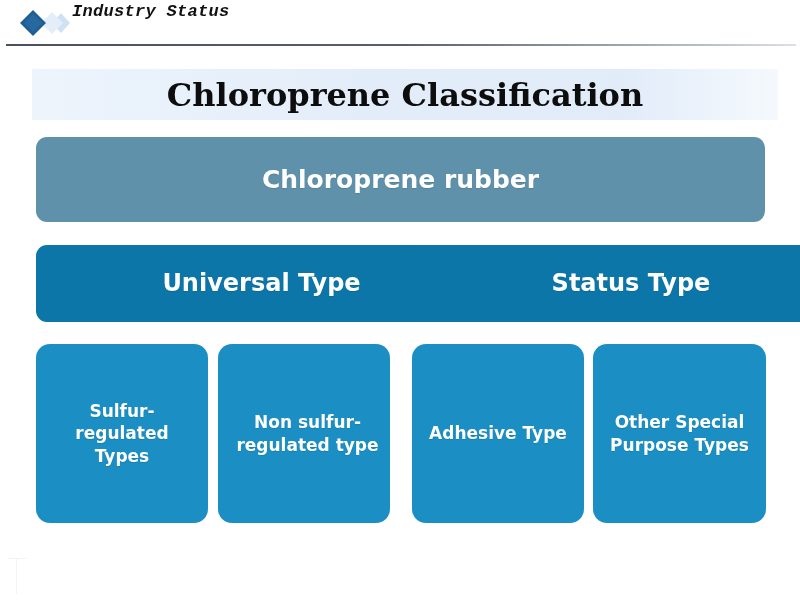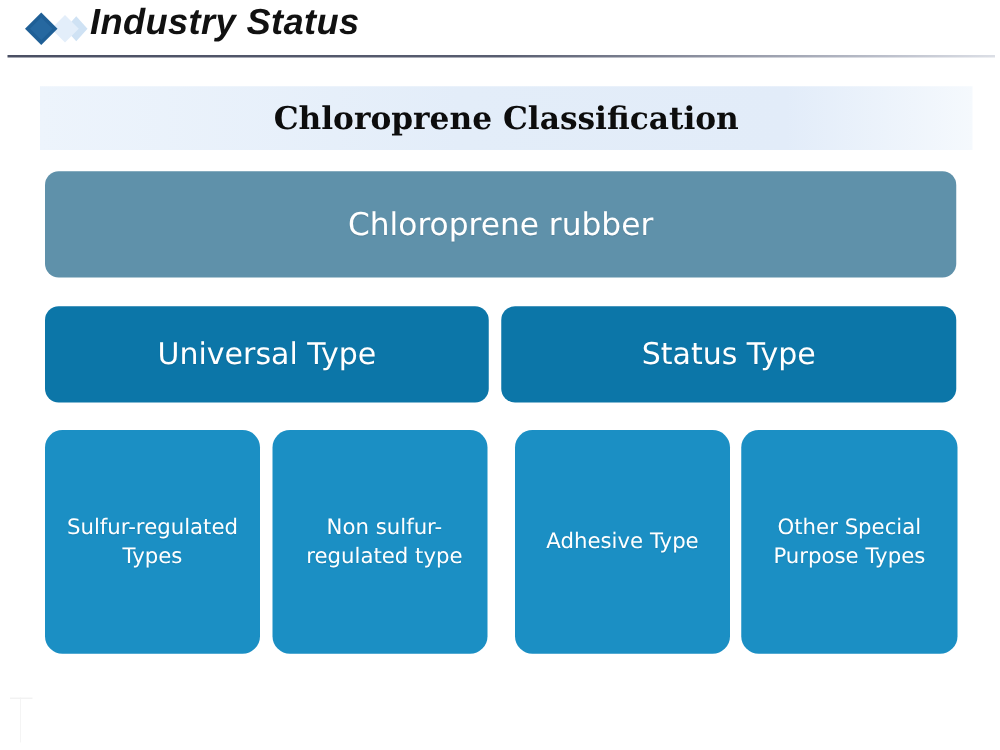--- a/index.html
+++ b/index.html
@@ -27,22 +27,22 @@
     position: absolute;
     left: 18px;
     top: 8px;
     width: 54px;
     height: 30px;
   }
   .header-title {
     position: absolute;
     left: 72px;
     top: 2px;
-    font-family: Liberation Sans, sans-serif;
-    font-size: 29px;
+    font-family: Liberation Mono, monospace;
+    font-size: 17px;
     font-weight: 700;
     font-style: italic;
     color: #111111;
     letter-spacing: 0.3px;
     white-space: nowrap;
     text-align: right;
   }
   .header-rule {
     position: absolute;
     left: 6px;
@@ -59,30 +59,30 @@
     top: 69px;
     width: 746px;
     height: 51px;
     background: linear-gradient(to right, #edf4fc 0%, #e3edf9 45%, #e2ecf9 80%, #f5f9fd 100%);
     display: flex;
     align-items: center;
     justify-content: center;
   }
   .banner-text {
     font-family: "DejaVu Serif", serif;
-    font-size: 25px;
+    font-size: 32px;
     font-weight: 700;
     color: #0d0d0d;
     white-space: nowrap;
   }
 
   
   .boxtext {
     font-family: "DejaVu Sans", sans-serif;
-    font-weight: 400;
+    font-weight: 700;
     color: #ffffff;
     text-align: center;
     line-height: 1.32;
     text-shadow: 0 1px 1px rgba(0,0,0,0.10);
   }
 
   
   .root-box {
     position: absolute;
     left: 36px;
@@ -100,20 +100,21 @@
   
   .lvl2 {
     position: absolute;
     top: 245px;
     height: 77px;
     background: #0c76a8;
     border-radius: 11px;
     display: flex;
     align-items: center;
     justify-content: center;
+    padding-left: 48px;
   }
   .lvl2.left  { left: 36px;  width: 355px; }
   .lvl2.right { left: 401px; width: 364px; }
   .lvl2 .boxtext { font-size: 24px; }
 
   
   .lvl3 {
     position: absolute;
     top: 344px;
     height: 179px;

